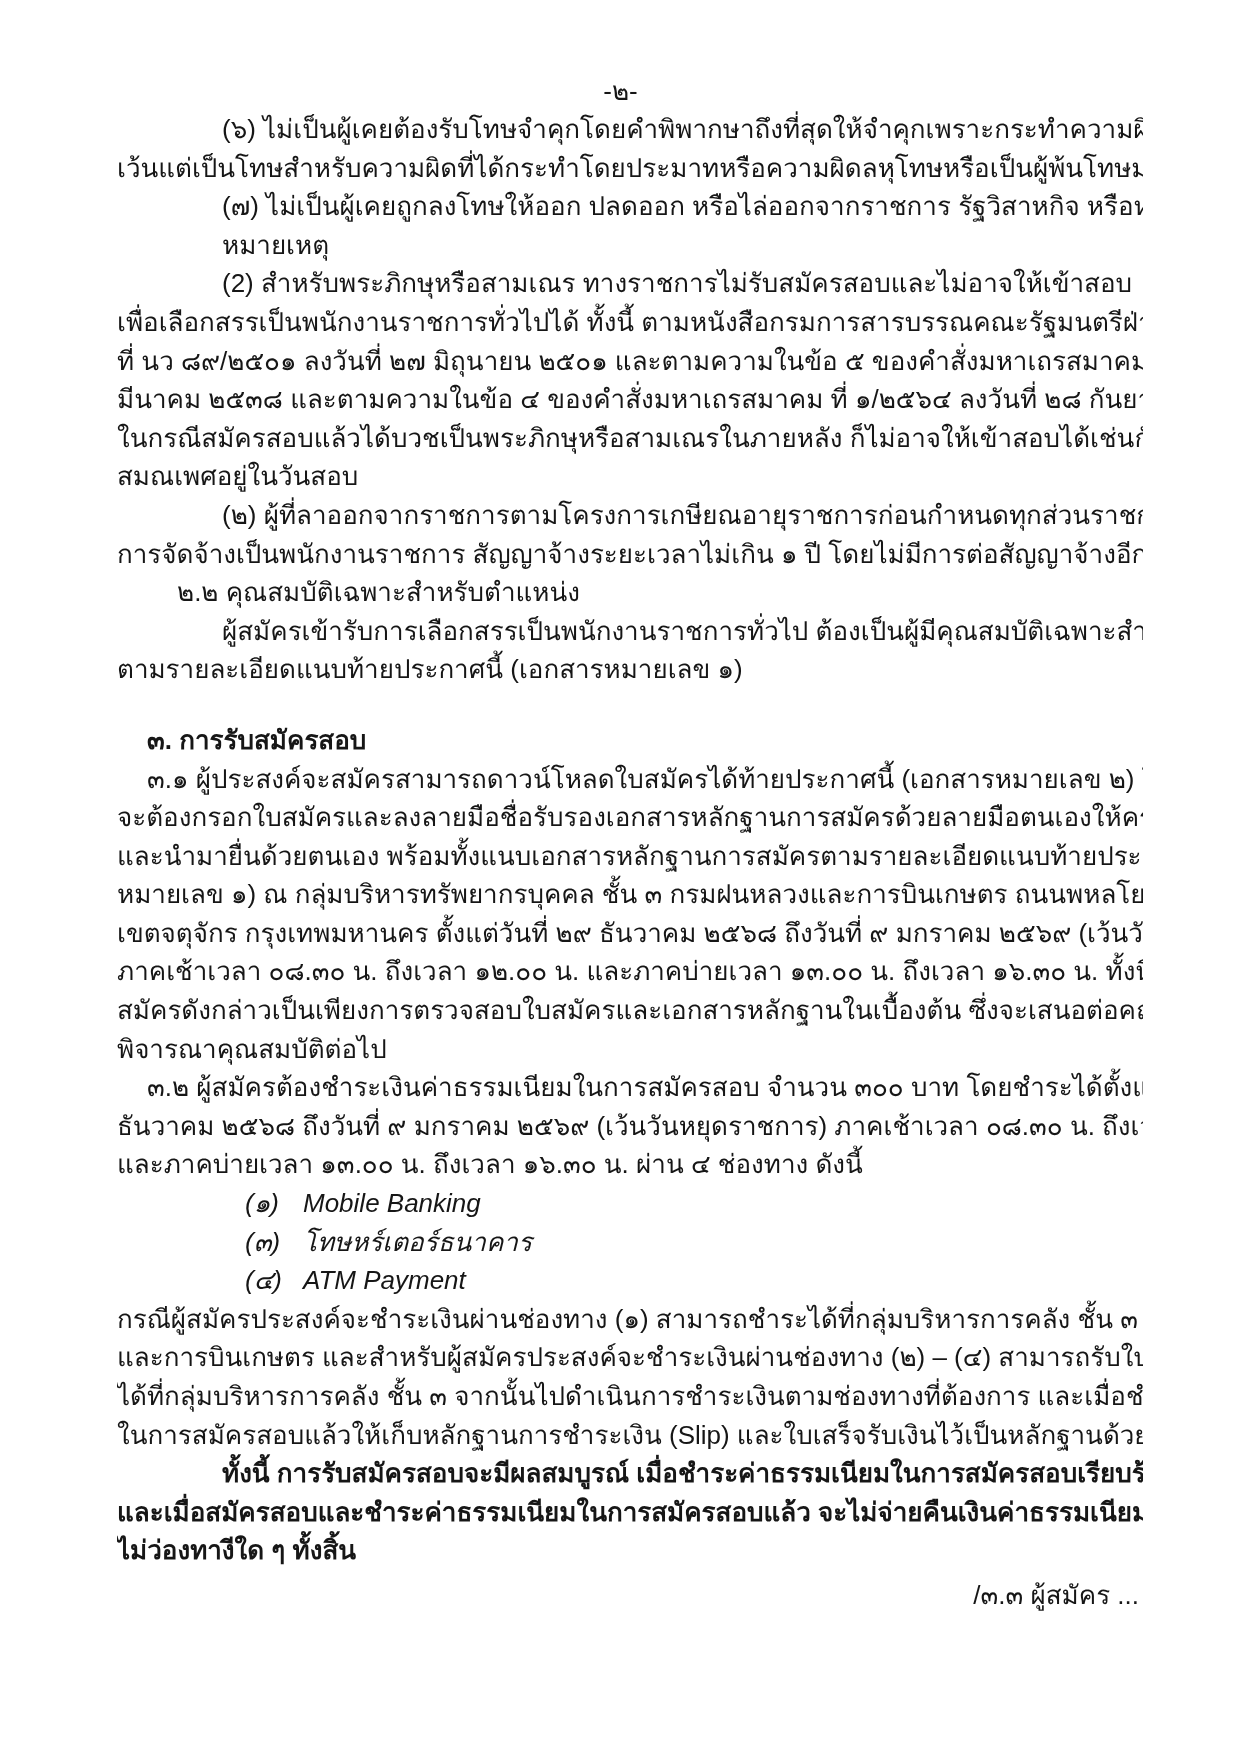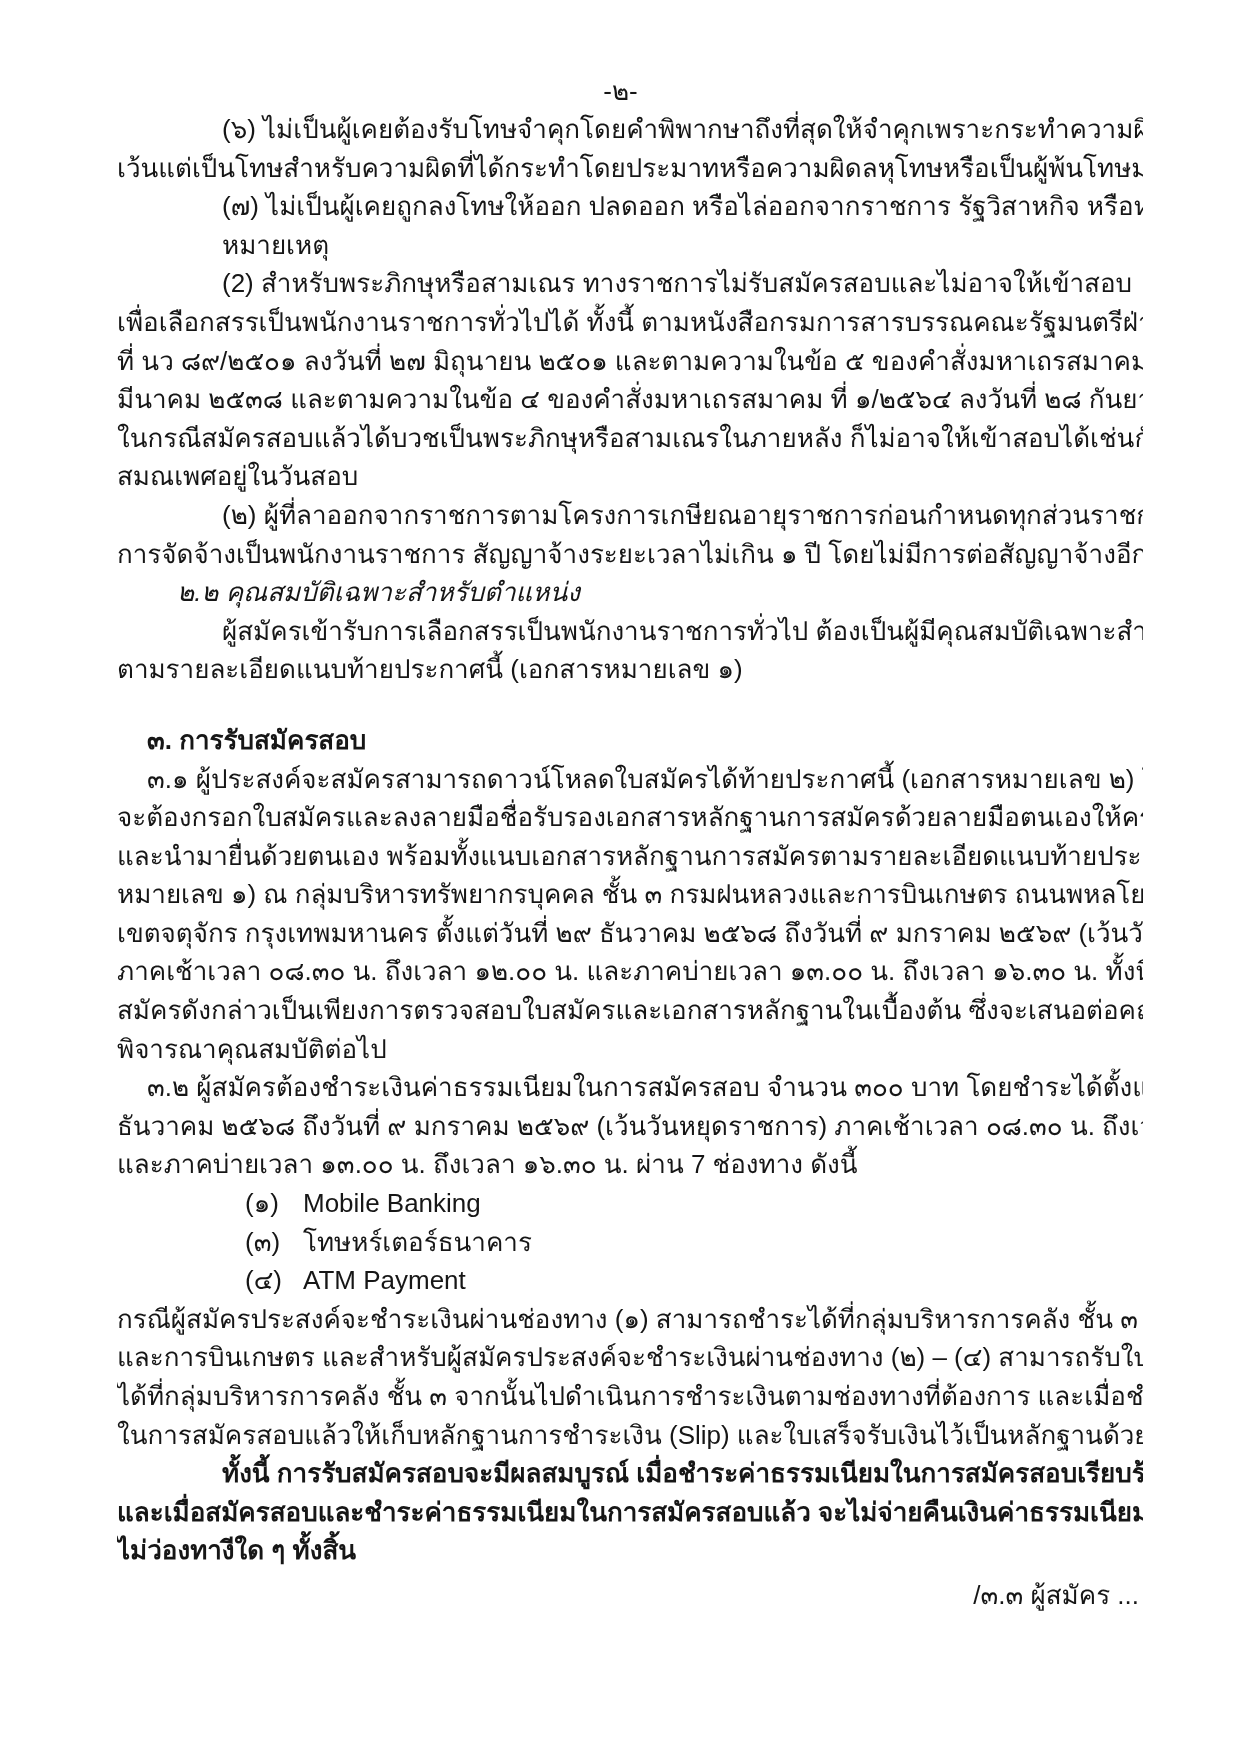--- a/index.html
+++ b/index.html
@@ -18,23 +18,23 @@
     font-size:26px;
   }
   .content {
     position:absolute;
     left:117px; right:98px; top:110px;
     font-size:26px;
     line-height:38.6px;
   }
   .line { white-space:nowrap; overflow:hidden; }
   .ind-a { padding-left:105px; }   
-  .ind-b { padding-left:60px;font-style:italic; }    
+  .ind-b { padding-left:60px; }    
   .ind-c { padding-left:30px; }    
-  .ind-list { padding-left:128px; }
+  .ind-list { padding-left:128px;font-style:italic; }
   .bold { font-weight:bold; }
   .underline { text-underline-offset:5px; }
   .sec3-head { margin-top:32px; }
   .channel-no { display:inline-block; min-width:58px; }
   .continuation {
     text-align:right;
     margin-top:6px;
     padding-right:4px;
   }
 </style>
@@ -90,21 +90,21 @@
       <div class="line">หมายเลข ๑) ณ กลุ่มบริหารทรัพยากรบุคคล ชั้น ๓ กรมฝนหลวงและการบินเกษตร ถนนพหลโยธิน แขวงลาดยาว</div>
       <div class="line">เขตจตุจักร กรุงเทพมหานคร ตั้งแต่วันที่ ๒๙ ธันวาคม ๒๕๖๘ ถึงวันที่ ๙ มกราคม ๒๕๖๙ (เว้นวันหยุดราชการ)</div>
       <div class="line">ภาคเช้าเวลา ๐๘.๓๐ น. ถึงเวลา ๑๒.๐๐ น. และภาคบ่ายเวลา ๑๓.๐๐ น. ถึงเวลา ๑๖.๓๐ น. ทั้งนี้ การรับ</div>
       <div class="line">สมัครดังกล่าวเป็นเพียงการตรวจสอบใบสมัครและเอกสารหลักฐานในเบื้องต้น ซึ่งจะเสนอต่อคณะกรรมการ</div>
       <div class="line">พิจารณาคุณสมบัติต่อไป</div>
     </div>
 
     <div>
       <div class="line ind-c">๓.๒ ผู้สมัครต้องชำระเงินค่าธรรมเนียมในการสมัครสอบ จำนวน ๓๐๐ บาท โดยชำระได้ตั้งแต่วันที่ ๒๙</div>
       <div class="line">ธันวาคม ๒๕๖๘ ถึงวันที่ ๙ มกราคม ๒๕๖๙ (เว้นวันหยุดราชการ) ภาคเช้าเวลา ๐๘.๓๐ น. ถึงเวลา ๑๒.๐๐ น.</div>
-      <div class="line">และภาคบ่ายเวลา ๑๓.๐๐ น. ถึงเวลา ๑๖.๓๐ น. ผ่าน 7 ช่องทาง ดังนี้</div>
+      <div class="line">และภาคบ่ายเวลา ๑๓.๐๐ น. ถึงเวลา ๑๖.๓๐ น. ผ่าน ๔ ช่องทาง ดังนี้</div>
     </div>
 
     <div>
       <div class="line ind-list">
         <span class="channel-no">(๑)</span><span>Mobile Banking</span>
       </div>
       <div class="line ind-list">
         <span class="channel-no">(๓)</span><span>โทษหร์เตอร์ธนาคาร</span>
       </div>
       <div class="line ind-list">

